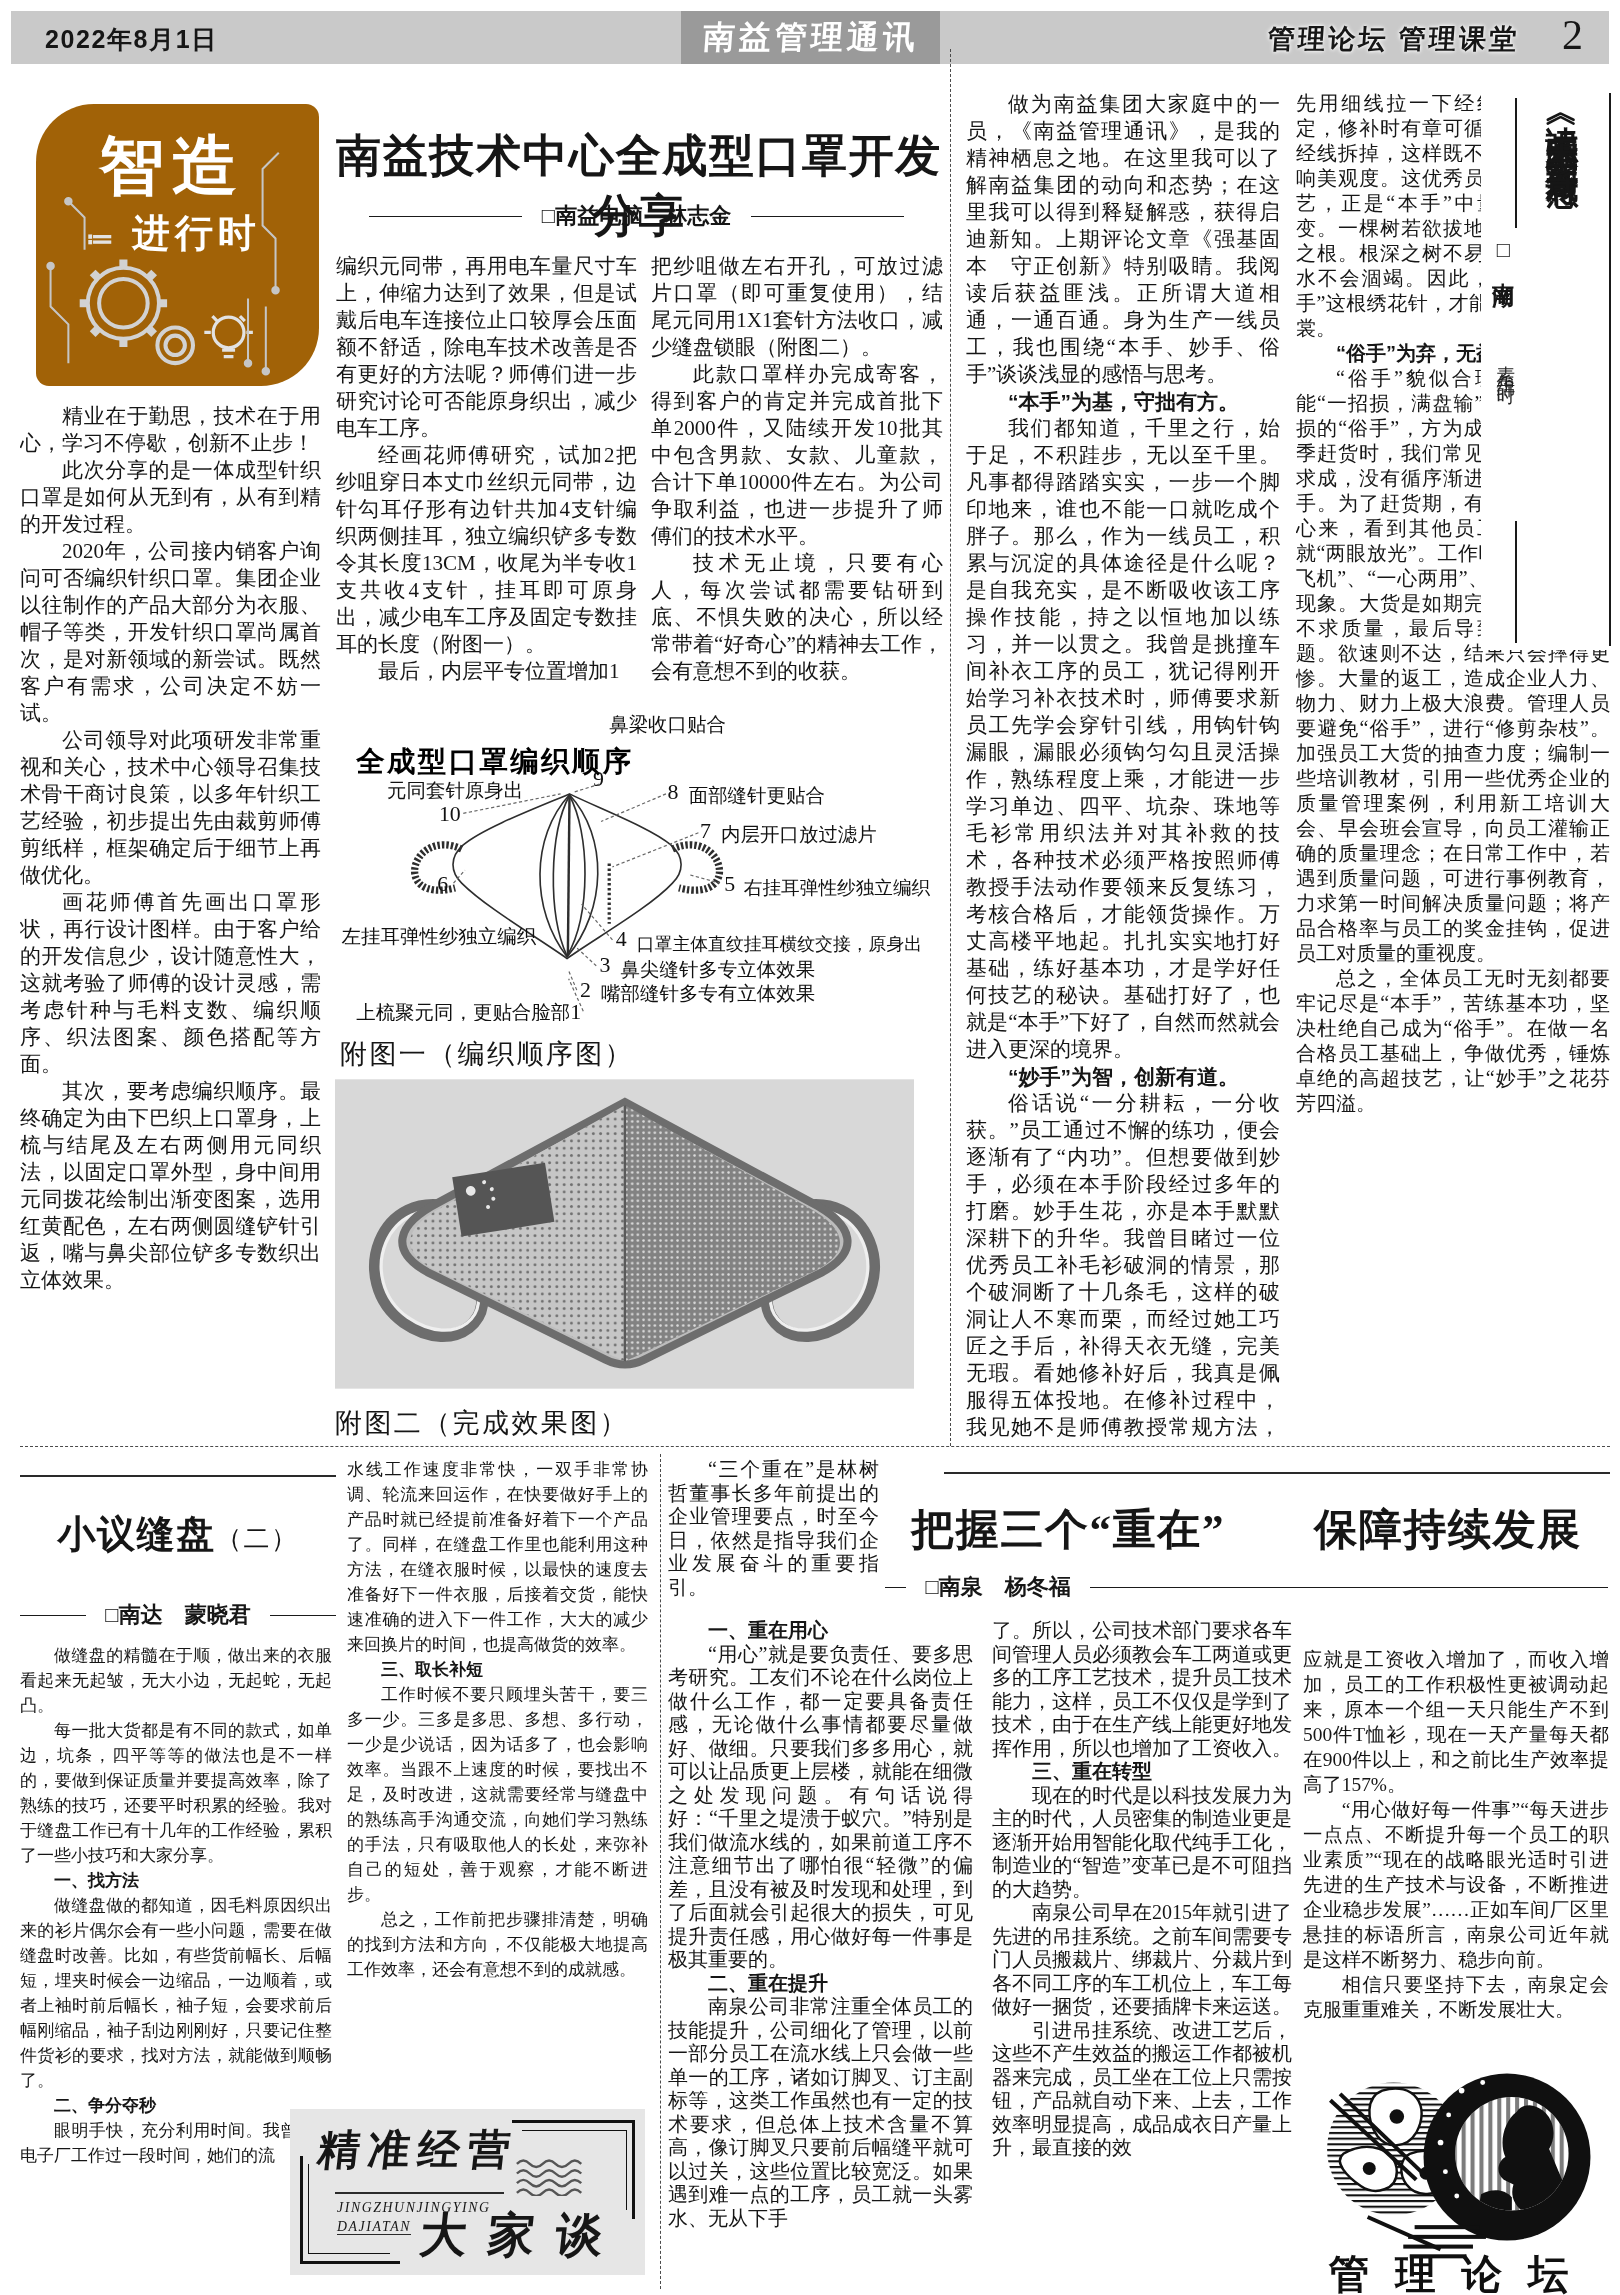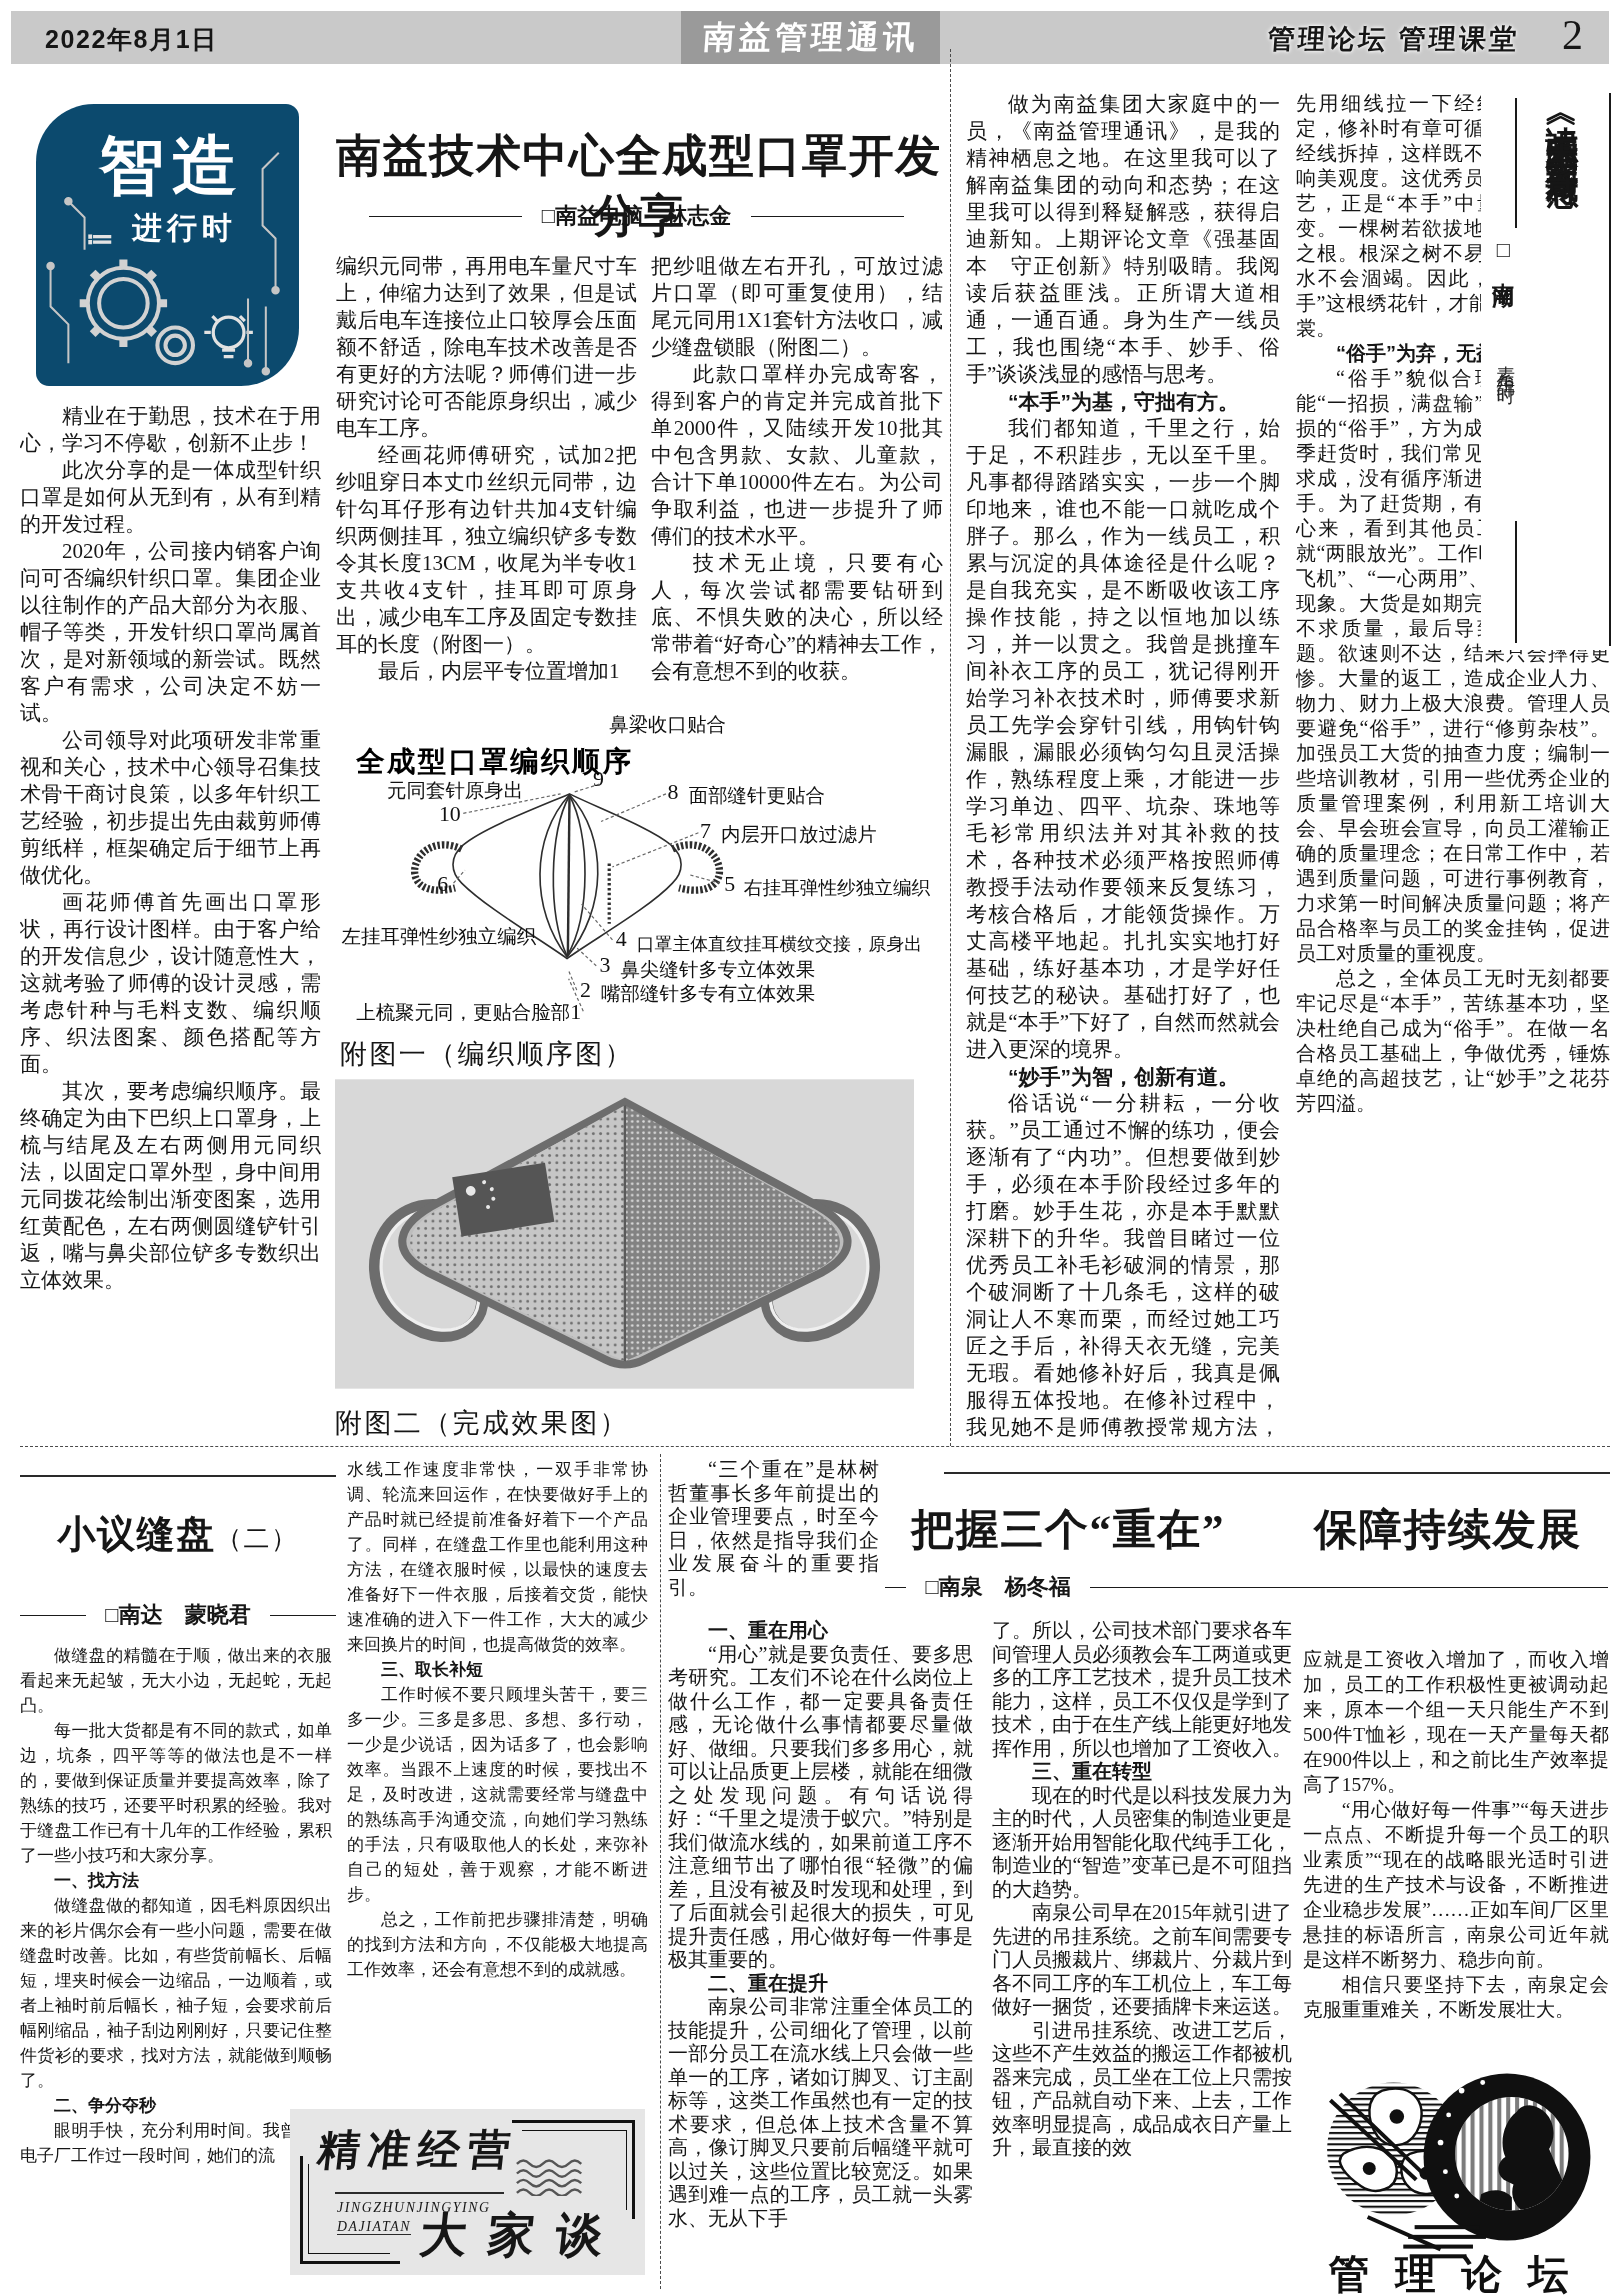--- a/index.html
+++ b/index.html
@@ -31,25 +31,25 @@
   .hsolid{position:absolute;height:0;border-top:2.4px solid #2a2a2a;}
   
   .authrow{position:absolute;display:flex;align-items:center;
            font-family:"Liberation Sans",sans-serif;font-weight:700;font-size:22px;}
   .authrow::before,.authrow::after{content:"";height:0;border-top:1.6px solid #1a1a1a;flex:1;}
   .authrow span{padding:0 19.4px;white-space:pre;}
   .authrow.threeA::before{flex:0 0 21px;}
   
   .bigtitle{position:absolute;text-align:center;font-weight:700;letter-spacing:1.6px;}
   
-  .badge{position:absolute;left:36px;top:104px;width:263px;height:282px;background:#0c4a6e;
-         border-radius:58px 13px 58px 13px;overflow:hidden;}
+  .badge{position:absolute;left:36px;top:104px;width:263px;height:282px;background:#a16207;
+         border-radius:58px 13px 58px 13px;overflow:hidden;padding-left:20px;}
   .badge .t1{position:absolute;left:63px;top:18px;color:#fff;font-family:"Liberation Sans",sans-serif;
              font-weight:700;font-size:65px;letter-spacing:8px;}
-  .badge .t2{position:absolute;left:96px;top:104px;color:#fff;font-weight:700;font-size:30px;letter-spacing:4.9px;}
+  .badge .t2{position:absolute;left:96px;top:104px;color:#fff;font-weight:700;font-size:38px;letter-spacing:4.9px;}
   .badge .eq{position:absolute;left:50px;top:118px;color:#e3e3e3;font-size:27.5px;font-weight:700;}
   
   .vblock{position:absolute;left:1483px;top:93px;width:130px;height:553px;}
   .vblock .vr{position:absolute;top:0;bottom:0;right:1.6px;width:0;border-right:2.4px solid #1a1a1a;}
   .vblock .vl1{position:absolute;left:32px;top:4.9px;height:130px;border-left:2.4px solid #1a1a1a;}
   .vblock .vl2{position:absolute;left:32px;bottom:3.2px;height:122px;border-left:2.4px solid #1a1a1a;}
   .vtext{position:absolute;right:21px;top:6.5px;height:541px;writing-mode:vertical-rl;
          font-weight:700;font-size:33px;letter-spacing:3.2px;line-height:60px;}
   .vauth{position:absolute;left:4.9px;top:144px;writing-mode:vertical-rl;font-weight:700;font-size:22px;letter-spacing:3.2px;}
   .vsub{position:absolute;left:9.7px;top:258px;writing-mode:vertical-rl;font-size:18.6px;letter-spacing:6.5px;color:#222;}

